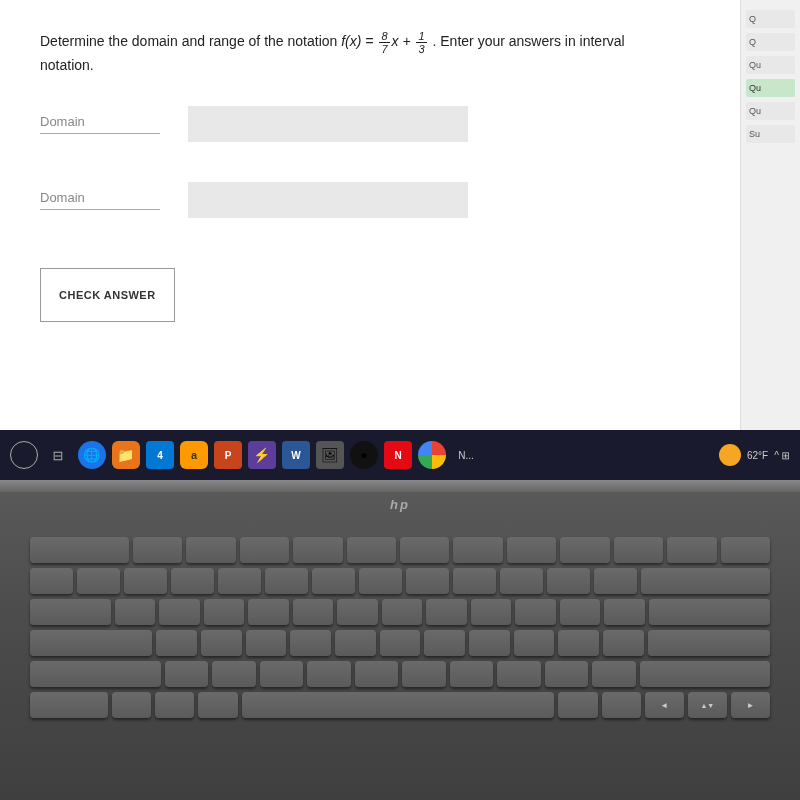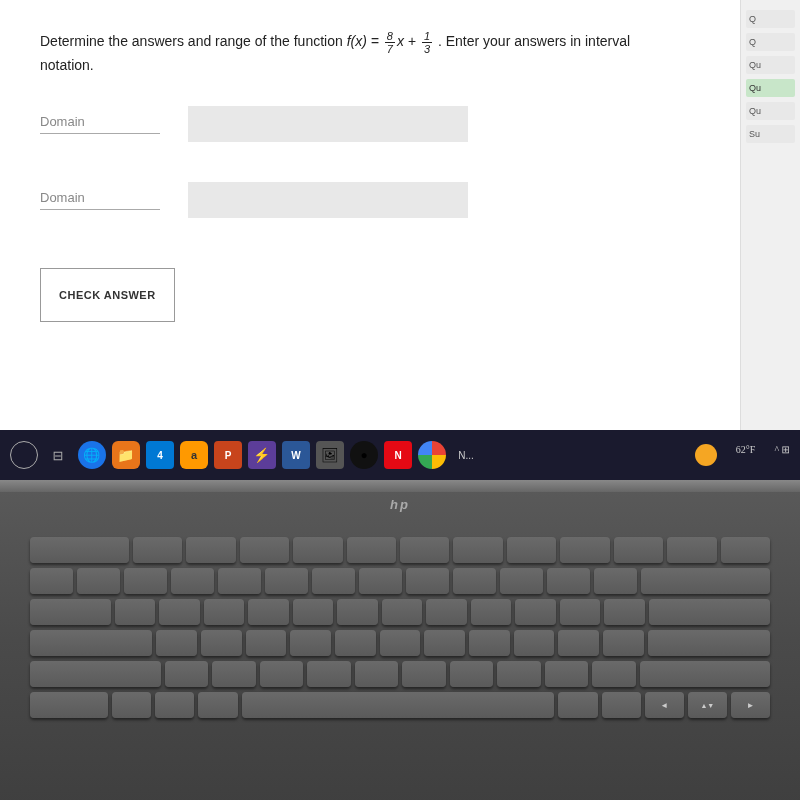--- a/index.html
+++ b/index.html
@@ -161,24 +161,24 @@
     .taskbar-icon.word { background: #2b5797; border-radius: 4px; font-size: 10px; font-weight: bold; color: white; }
     .taskbar-icon.photo-app { background: #555; border-radius: 4px; font-size: 14px; }
     .taskbar-icon.dark-circle { background: #111; border-radius: 50%; font-size: 12px; }
     .taskbar-icon.netflix { background: #e50914; border-radius: 4px; font-size: 10px; font-weight: bold; color: white; }
     .taskbar-icon.chrome { border-radius: 50%; font-size: 14px; }
 
     .taskbar-spacer { flex: 1; }
 
     .taskbar-right {
       display: flex;
-      gap: 19px;
+      align-items: center;
+      gap: 6px;
       font-size: 10px;
       color: #ccc;
-      font-family: Liberation Serif, serif;
     }
 
     .temp-badge {
       background: #f5a623;
       border-radius: 50%;
       width: 22px;
       height: 22px;
       display: flex;
       align-items: center;
       justify-content: center;
@@ -266,21 +266,21 @@
   </style>
 </head>
 <body>
 
 <div class="screen">
 
   <div class="main-content">
 
     
     <div class="question-text">
-      <span>Determine the answers and range of the function </span>
+      <span>Determine the domain and range of the notation </span>
       <span class="math-formula">
         <i>f</i>(<i>x</i>) = <span class="fraction">
             <span class="num">8</span>
             <span class="den">7</span>
           </span><i>x</i> + <span class="fraction">
             <span class="num">1</span>
             <span class="den">3</span>
           </span>
       </span>
       <span>. Enter your answers in interval notation.</span>

